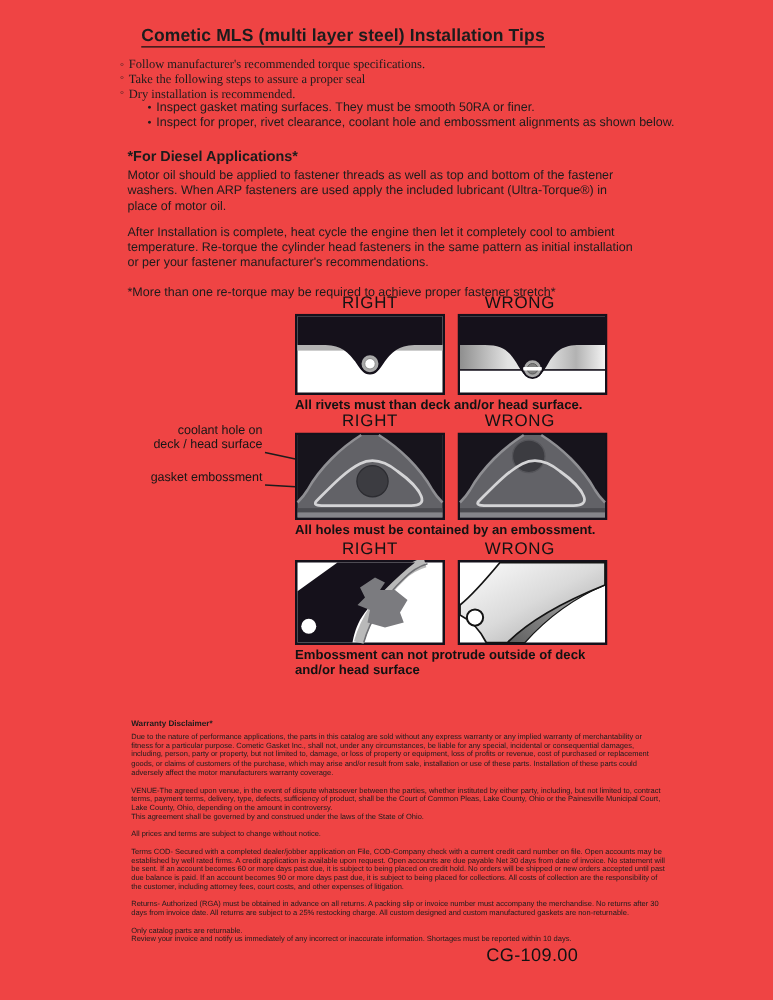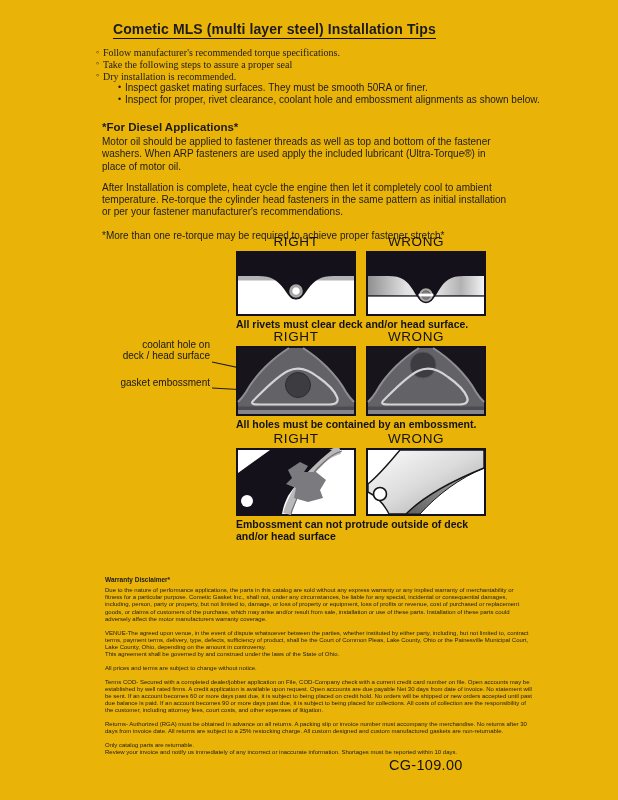--- a/index.html
+++ b/index.html
@@ -1,17 +1,17 @@
 <!DOCTYPE html>
 <html><head>
 <meta charset="utf-8">
 <style>
   html,body{margin:0;padding:0;background:#ffffff;}
   .page{
-    position:relative;width:618px;height:800px;background:#eab308;overflow:hidden;
+    position:relative;width:618px;height:800px;background:#ef4444;overflow:hidden;
     font-family:"Liberation Sans","DejaVu Sans",sans-serif;color:#1c1c1c;
   }
   
   .top-text{position:absolute;left:96px;top:20px;width:444px;}
   .doc-title{
     display:inline-block;margin:0 0 6px 17px;font-size:14px;font-weight:bold;
     border-bottom:1.6px solid #111;padding-bottom:1px;letter-spacing:0.1px;
   }
   ul.blist{list-style:none;margin:2px 0 0 0;padding:0;font-size:10px;line-height:11.8px;font-family:Liberation Serif, serif;}
   ul.blist li{position:relative;padding-left:7px;}
@@ -96,21 +96,21 @@
         </defs>
         <rect x="1" y="1" width="118" height="63" fill="#ffffff" stroke="#15111b" stroke-width="2"></rect>
         <rect x="2" y="24" width="116" height="21" fill="url(#g1)"></rect>
         <rect x="2" y="44.3" width="116" height="1.3" fill="#15111b"></rect>
         <path d="M2,2 H118 V25 H98 C84,25 79,29.5 73,39 C68,47.5 66,51 60,51 C54,51 52,47.5 47,39 C41,29.5 36,25 22,25 H2 Z" fill="#15111b"></path>
         <circle cx="60" cy="44" r="7.5" fill="#a9a9a9" stroke="#15111b" stroke-width="1.4"></circle>
         <circle cx="60" cy="44" r="4.2" fill="#7f7f7f" stroke="#5a5a5a" stroke-width="0.8"></circle>
         <rect x="51" y="42.6" width="18" height="2.8" fill="#ffffff" clip-path="url(#rivclip)"></rect>
       </svg>
     </div>
-    <div class="fig-caption">All rivets must clear deck and/or head surface.</div>
+    <div class="fig-caption">All rivets must than deck and/or head surface.</div>
   </div>
 
   <div class="annot" id="annot-coolant">coolant hole on
 deck / head surface</div>
   <div class="annot" id="annot-emboss">gasket embossment</div>
   <svg id="leader-lines" width="94" height="44" viewBox="0 0 94 44">
     <line x1="4" y1="8" x2="88" y2="26" stroke="#1c1c1c" stroke-width="1.1"></line>
     <line x1="4" y1="34" x2="56" y2="37" stroke="#1c1c1c" stroke-width="1.1"></line>
   </svg>
 

